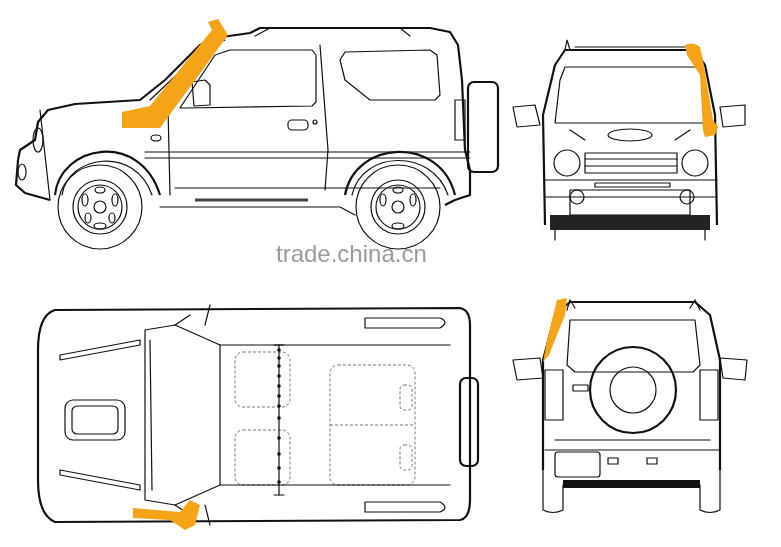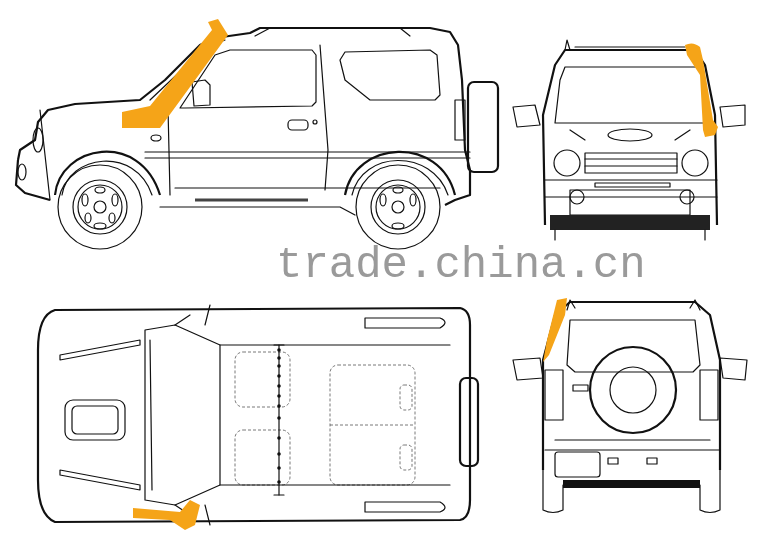--- a/index.html
+++ b/index.html
@@ -6,22 +6,22 @@
   body { width: 781px; height: 547px; position: relative; overflow: hidden; font-family: "Liberation Sans", sans-serif; }
   .view { position: absolute; }
   svg { display: block; }
   .ln { fill: none; stroke: #111; stroke-width: 1.2; stroke-linejoin: round; stroke-linecap: round; }
   .thk { fill: none; stroke: #111; stroke-width: 2.2; stroke-linejoin: round; }
   .dash { fill: none; stroke: #555; stroke-width: 0.8; stroke-dasharray: 3 2; }
   .snork { stroke: none; }
   .blk { fill: #111; stroke: none; }
   .watermark {
     position: absolute; left: 276px; top: 240px;
-    font-size: 44px; color: #9a9a9a; letter-spacing: 0px;
-    font-family: Liberation Mono, monospace;
+    font-size: 24px; color: #9a9a9a; letter-spacing: 0px;
+    font-family: Liberation Sans, sans-serif;
   }
 </style>
 </head>
 <body>
 
 <div class="view" style="left:0;top:0;">
 
   <svg width="500" height="260" viewBox="0 0 500 260">
 
     <path class="thk" d="M18,160 L20,150 L35,140 L38,122 L48,110 L75,104 L140,100 L165,80 L200,45 L215,38 L250,33 L260,28 L430,28 L450,32 L458,45 L462,80 L465,150 L470,170 L470,195 L455,200 L445,205"></path>

